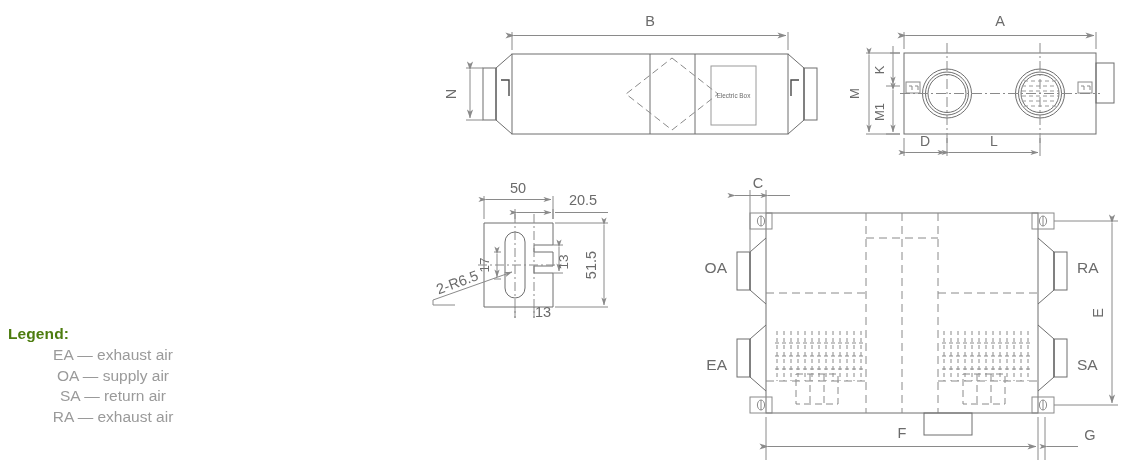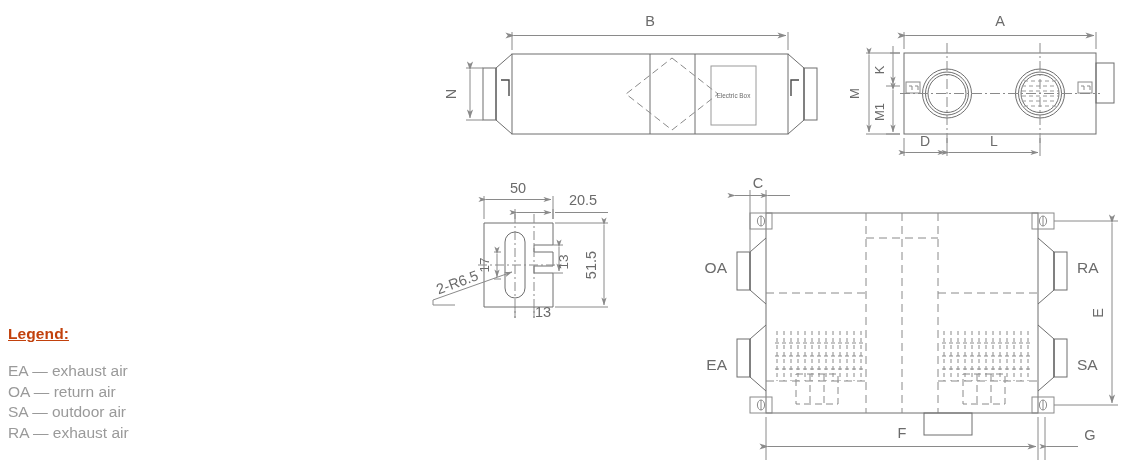--- a/index.html
+++ b/index.html
@@ -8,37 +8,37 @@
     width:1140px;height:472px;position:relative;overflow:hidden;
     font-family:"Liberation Sans","DejaVu Sans",sans-serif;
     color:#808080;
   }
   #root{position:absolute;left:0;top:0;width:1140px;height:472px;}
   svg.draw{position:absolute;left:0;top:0;width:1140px;height:472px;overflow:visible;}
 
   
   .legend{position:absolute;left:8px;top:325px;width:210px;}
   .legend-title{
-    font-size:15.5px;font-weight:bold;color:#c2410c;
-    letter-spacing:.1px;margin-bottom:18px;text-decoration:underline;
+    font-size:15.5px;font-weight:bold;color:#4d7c0f;
+    letter-spacing:.1px;margin-bottom:2px;
   }
   .legend-line{
-    font-size:15.5px;color:#9a9a9a;line-height:20.5px;white-space:nowrap;
+    font-size:15.5px;color:#9a9a9a;line-height:20.5px;white-space:nowrap;text-align:center;
   }
 </style>
 </head>
 <body>
 
 <div id="root">
 
   <div class="legend">
     <div class="legend-title">Legend:</div>
     <div class="legend-line">EA — exhaust air</div>
-    <div class="legend-line">OA — return air</div>
-    <div class="legend-line">SA — outdoor air</div>
+    <div class="legend-line">OA — supply air</div>
+    <div class="legend-line">SA — return air</div>
     <div class="legend-line">RA — exhaust air</div>
   </div>
 
   <svg class="draw" viewBox="0 0 1140 472">
     <defs>
       <marker id="ah" markerWidth="9" markerHeight="7" refX="8.6" refY="3.5" orient="auto" markerUnits="userSpaceOnUse">
         <path d="M0,0.4 L9,3.5 L0,6.6 L2.4,3.5 Z" fill="#8a8a8a"></path>
       </marker>
       <marker id="ahs" markerWidth="8" markerHeight="6" refX="7.6" refY="3" orient="auto" markerUnits="userSpaceOnUse">
         <path d="M0,0.4 L8,3 L0,5.6 L2.1,3 Z" fill="#8a8a8a"></path>

